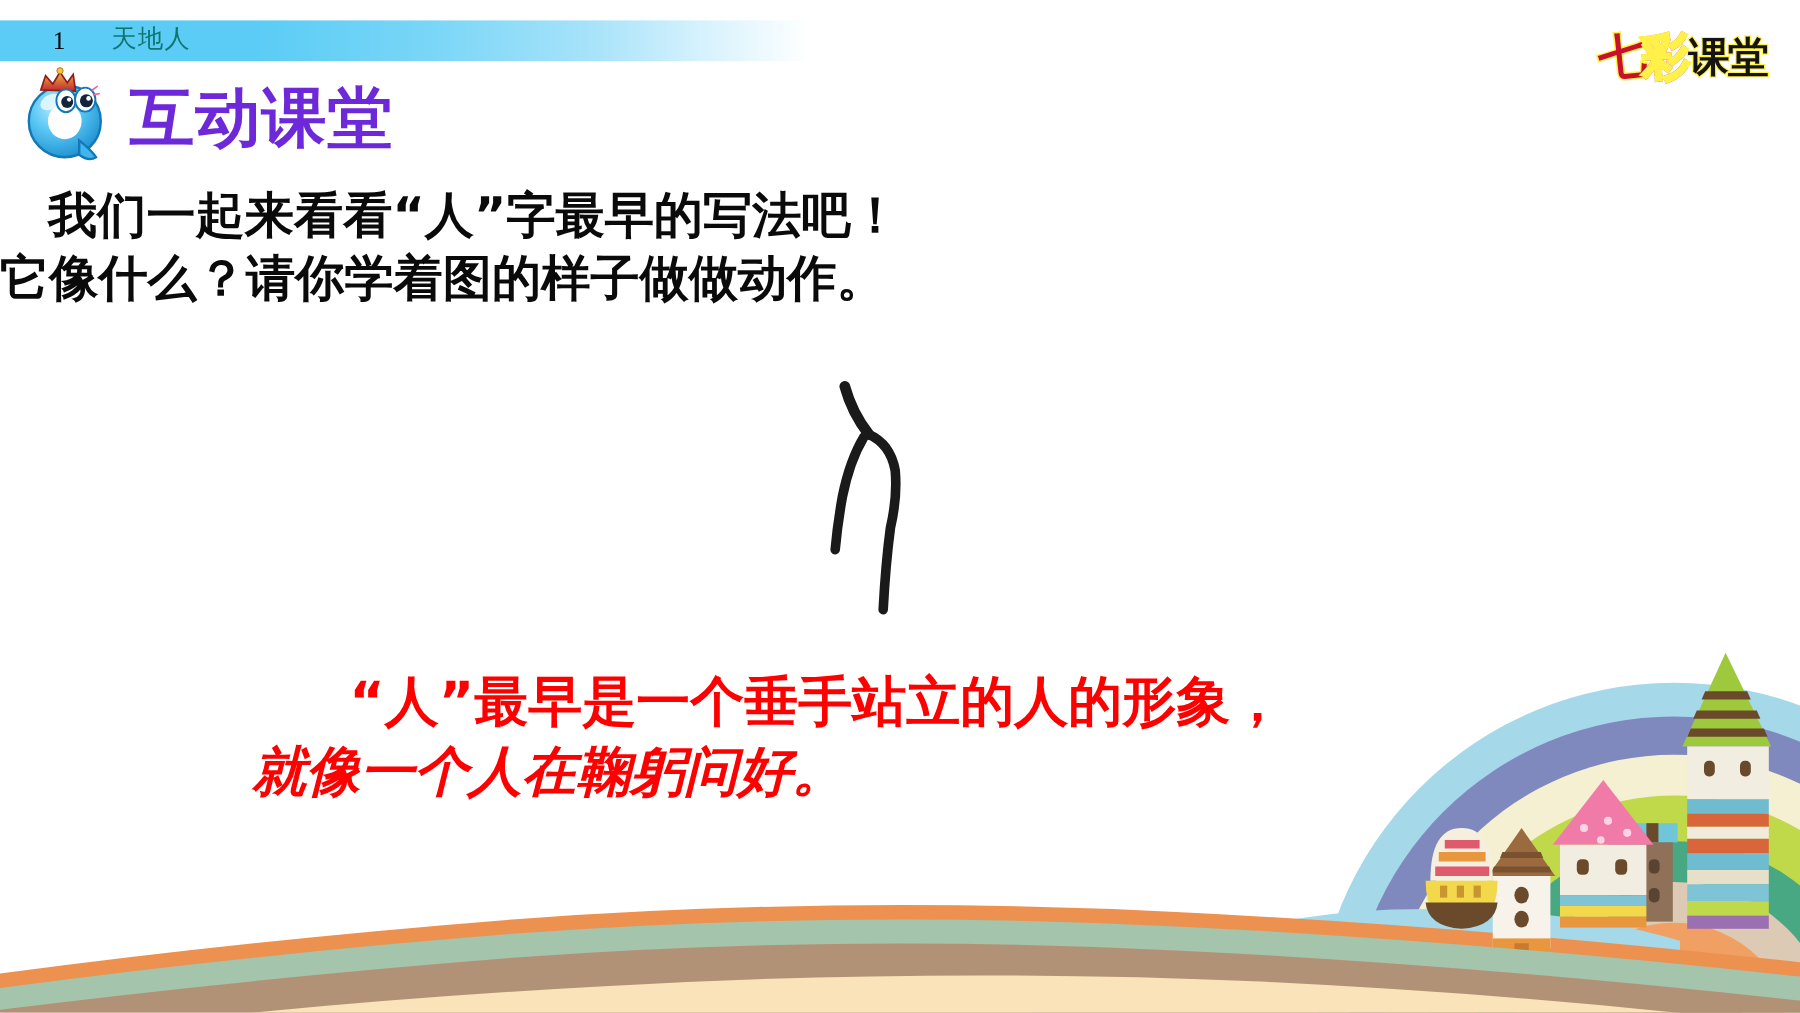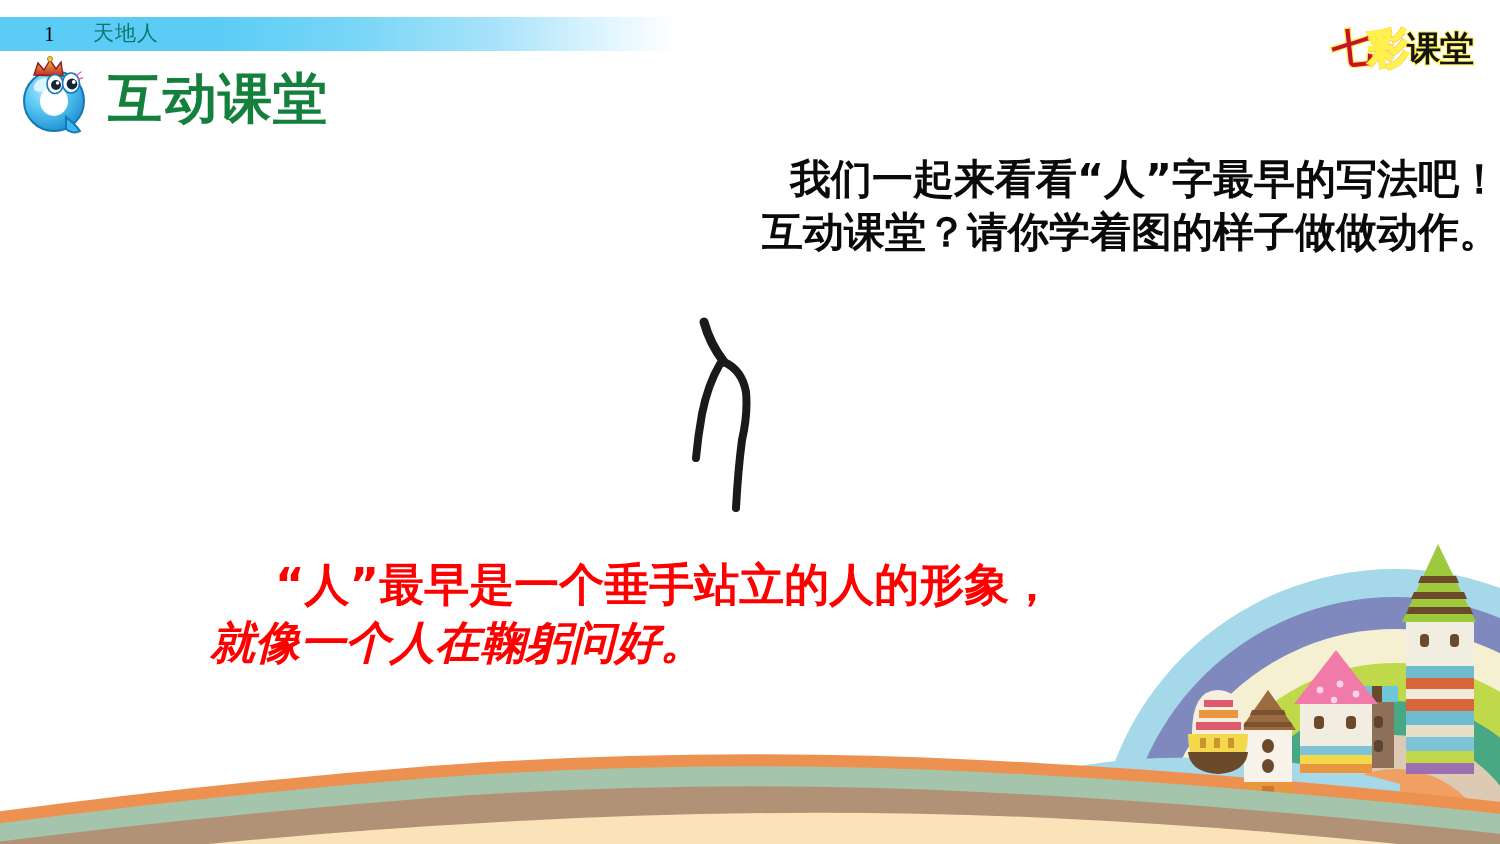--- a/index.html
+++ b/index.html
@@ -99,34 +99,34 @@
     height: 86px;
   }
 
   
   #section-title {
     position: absolute;
     left: 108px;
     top: 68px;
     font-size: 54px;
     font-weight: bold;
-    color: #15803d;
+    color: #6d28d9;
     letter-spacing: 1px;
     line-height: 62px;
     font-family: "DejaVu Sans", "Liberation Sans", sans-serif;
     white-space: nowrap;
   }
 
   
   #prompt-block {
     position: absolute;
     left: 0;
     top: 153px;
     width: 1500px;
-    text-align: right;
+    text-align: left;
   }
   .prompt-line {
     display: block;
     font-size: 41px;
     font-weight: bold;
     color: #0A0A0A;
     line-height: 53px;
     letter-spacing: 0px;
     font-family: "DejaVu Sans", "Liberation Sans", sans-serif;
     white-space: nowrap;
@@ -153,21 +153,21 @@
   }
   .explain-line {
     display: block;
     font-size: 45px;
     font-weight: bold;
     color: #FF0000;
     line-height: 58px;
     font-family: "DejaVu Sans", "Liberation Sans", sans-serif;
     white-space: nowrap;
   }
-  #explain-line-1 { padding-left: 275px; }
+  #explain-line-1 { padding-left: 275px; margin-left: 16px; }
   #explain-line-2 { padding-left: 210px; font-style: italic; }
 
   
   #scenery {
     position: absolute;
     left: 0;
     bottom: 0;
     width: 1500px;
     height: 330px;
     pointer-events: none;
@@ -220,21 +220,21 @@
       <circle cx="43.6" cy="28" r="1.8" fill="#FFFFFF"></circle>
       <circle cx="59.8" cy="27" r="1.9" fill="#FFFFFF"></circle>
       <path d="M63 20 l4 -3 M64 24 l4.6 -1" stroke="#E86A9B" stroke-width="1.4" stroke-linecap="round" fill="none"></path>
     </svg>
   </div>
 
   <div id="section-title">互动课堂</div>
 
   <div id="prompt-block">
     <span class="prompt-line" id="prompt-line-1">我们一起来看看“人”字最早的写法吧！</span>
-    <span class="prompt-line" id="prompt-line-2">互动课堂？请你学着图的样子做做动作。</span>
+    <span class="prompt-line" id="prompt-line-2">它像什么？请你学着图的样子做做动作。</span>
   </div>
 
   <div id="oracle-glyph">
     <svg viewBox="0 0 180 230" width="180" height="230" aria-hidden="true">
       <g fill="none" stroke="#1A1A1A" stroke-linecap="round" stroke-linejoin="round">
 
         <path d="M66 12 Q72 34 86 52" stroke-width="9"></path>
 
         <path d="M86 52 Q104 60 108 82 Q110 104 104 130 Q100 160 98 198" stroke-width="8"></path>
 

